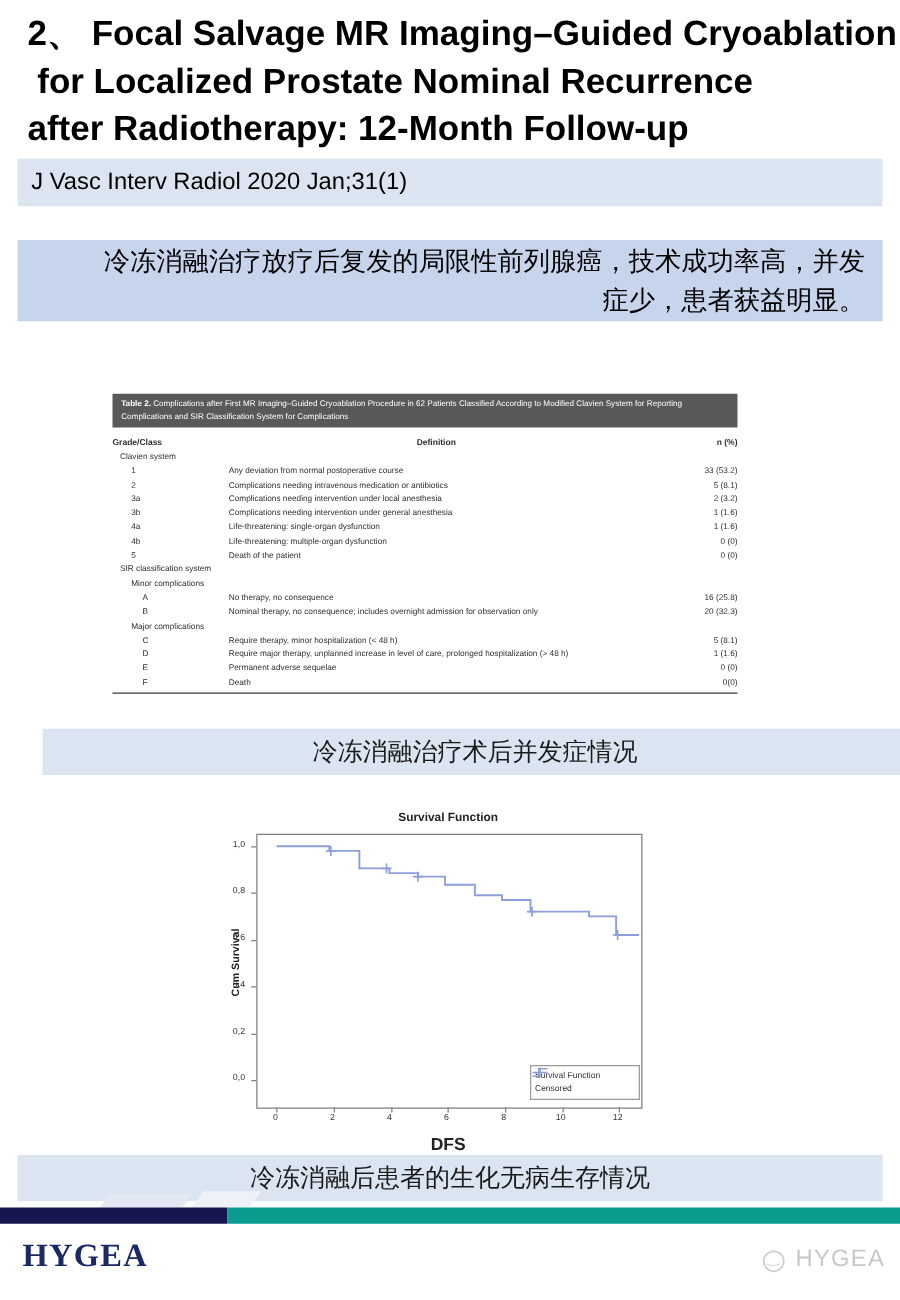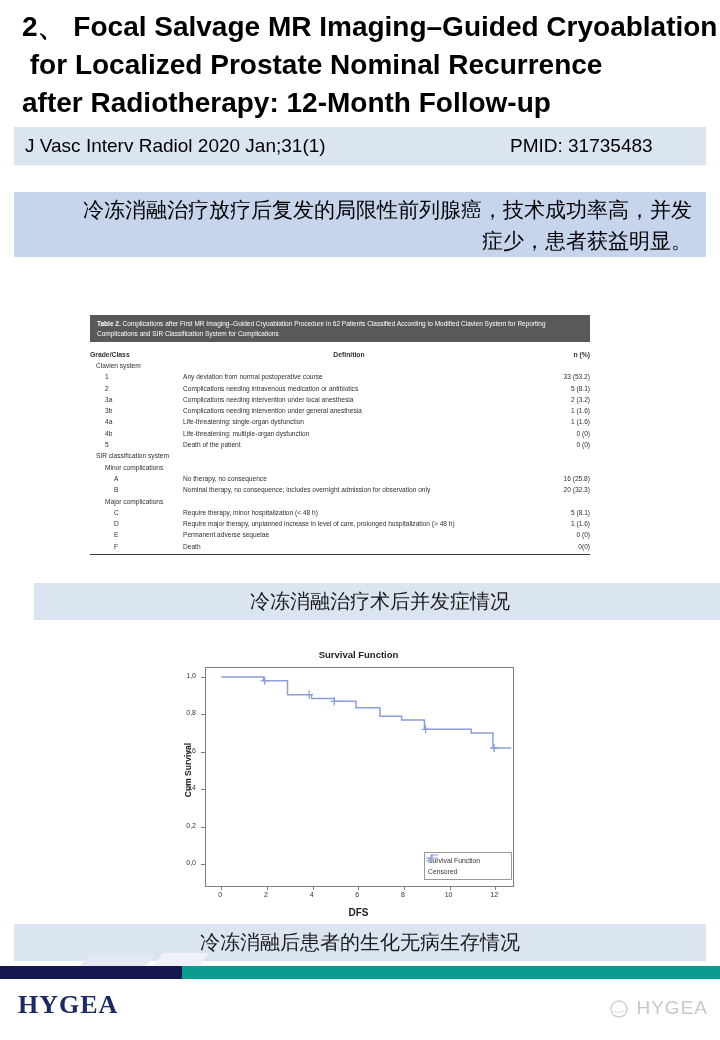--- a/index.html
+++ b/index.html
@@ -45,21 +45,21 @@
   #plot{position:absolute;left:205px;top:22px;width:307px;height:218px;
         border:1px solid #7f7f7f;background:#fff;overflow:visible;}
   #plot svg{position:absolute;left:0;top:0;overflow:visible;}
   #ylabel{position:absolute;left:153px;top:120px;transform:rotate(-90deg);transform-origin:center;
           font-weight:bold;font-size:8.5px;width:70px;text-align:center;color:#222;}
   #yticks{position:absolute;left:160px;top:22px;width:40px;height:218px;}
   #yticks .yt{position:absolute;right:4px;transform:translateY(-52%);font-size:7px;}
   #xticks{position:absolute;left:205px;top:246px;width:307px;height:12px;}
   #xticks .xt{position:absolute;transform:translateX(-50%);font-size:7px;}
   #xlabel{position:absolute;left:205px;top:262px;width:307px;text-align:center;
-          font-weight:bold;font-size:10px;color:#222;}
+          font-weight:bold;font-size:14px;color:#222;}
   .ymark{position:absolute;left:-5px;width:4px;height:1px;background:#7f7f7f;}
   .xmark{position:absolute;top:218px;width:1px;height:4px;background:#7f7f7f;}
   #legend{position:absolute;right:1px;bottom:6px;width:88px;border:1px solid #9a9a9a;
           background:#fff;padding:2px 2px 2px 3px;box-sizing:border-box;}
   .lrow{display:flex;align-items:center;height:11px;font-size:6.8px;color:#333;}
   .lrow svg{margin-right:3px;flex:0 0 auto;}
 
   
   #bar-navy{position:absolute;left:0;top:966px;width:182px;height:13px;background:#17174f;}
   #bar-teal{position:absolute;left:182px;top:966px;width:538px;height:13px;background:#0a9c8e;}
@@ -73,21 +73,20 @@
 </style>
 </head>
 <body>
 
 <div id="page">
 
   <div id="title"><span>2、 Focal Salvage MR Imaging–Guided Cryoablation</span><br><span> for Localized Prostate Nominal Recurrence</span><br><span>after Radiotherapy: 12-Month Follow-up</span></div>
 
   <div id="citebar">
     <span class="journal">J Vasc Interv Radiol 2020 Jan;31(1)</span>
-    <span class="pmid">PMID: 31735483</span>
   </div>
 
   <div id="summary">
     <p>冷冻消融治疗放疗后复发的局限性前列腺癌，技术成功率高，并发症少，患者获益明显。</p>
   </div>
 
   <div id="tablefig">
     <div class="tbar"><b>Table 2.</b><span> Complications after First MR Imaging–Guided Cryoablation Procedure in 62 Patients Classified According to Modified Clavien System for Reporting Complications and SIR Classification System for Complications</span></div>
     <div class="thead">
       <div class="c1">Grade/Class</div>

